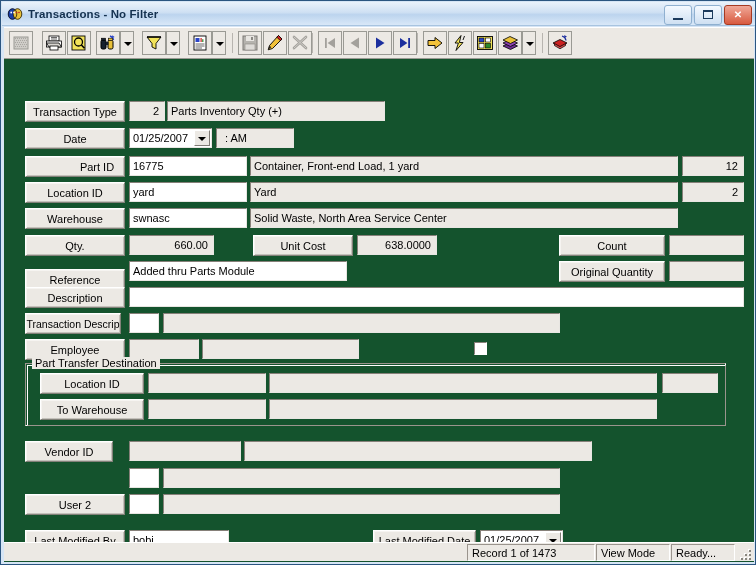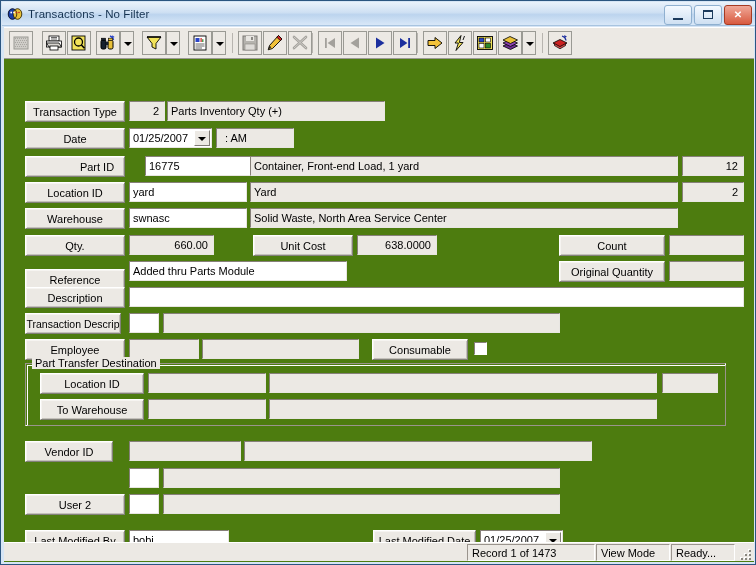--- a/index.html
+++ b/index.html
@@ -36,21 +36,21 @@
   }
   .title-icon {
     width: 16px; height: 16px;
     margin-left: 5px; margin-right: 5px;
     flex: 0 0 auto;
     position: relative;
   }
   .title-text {
     font-size: 11.5px;
     color: #14314f;
-    font-weight: normal;
+    font-weight: bold;
     letter-spacing: 0.1px;
     white-space: nowrap;
   }
   .caption-buttons {
     position: absolute;
     right: 4px; top: 3px;
     display: flex;
     gap: 2px;
   }
   .cap-btn {
@@ -151,21 +151,21 @@
     width: 18px; height: 18px;
     pointer-events: none;
   }
 
   
   .form {
     position: absolute;
     left: 0; top: 31px;
     width: 750px;
     height: 503px;
-    background: #4d7c0f;
+    background: #14532d;
   }
 
   .lbl-btn {
     position: absolute;
     height: 21px;
     background: #ece9e4;
     border: 1px solid;
     border-color: #ffffff #828179 #828179 #ffffff;
     box-shadow: inset 1px 1px 0 #f6f4f1, inset -1px -1px 0 #c4c1bb;
     box-sizing: border-box;
@@ -529,21 +529,21 @@
       <div class="fld" style="left:163px; top:42px; width:218px;">Parts Inventory Qty (+)</div>
 
       <div class="lbl-btn" style="left:21px; top:69px; width:100px;">Date</div>
       <div class="combo" style="left:125px; top:69px; width:83px;">
         <span>01/25/2007</span>
         <span class="combo-arrow"></span>
       </div>
       <div class="fld" style="left:212px; top:69px; width:78px; padding-left:8px;">:   AM</div>
 
       <div class="lbl-btn" style="left:21px; top:97px; width:100px;padding-left:44px;">Part ID</div>
-      <div class="fld white" style="left:141px; top:97px; width:118px;">16775</div>
+      <div class="fld white" style="left:125px; top:97px; width:118px;">16775</div>
       <div class="fld" style="left:246px; top:97px; width:428px;">Container, Front-end Load, 1 yard</div>
       <div class="fld num" style="left:678px; top:97px; width:62px;">12</div>
 
       <div class="lbl-btn" style="left:21px; top:123px; width:100px;">Location ID</div>
       <div class="fld white" style="left:125px; top:123px; width:118px;">yard</div>
       <div class="fld" style="left:246px; top:123px; width:428px;">Yard</div>
       <div class="fld num" style="left:678px; top:123px; width:62px;">2</div>
 
       <div class="lbl-btn" style="left:21px; top:149px; width:100px;">Warehouse</div>
       <div class="fld white" style="left:125px; top:149px; width:118px;">swnasc</div>
@@ -564,21 +564,20 @@
       <div class="lbl-btn" style="left:21px; top:228px; width:100px;">Description</div>
       <div class="fld white" style="left:125px; top:228px; width:615px;"></div>
 
       <div class="lbl-btn" style="left:21px; top:254px; width:96px; font-size:10.5px;">Transaction Descrip</div>
       <div class="fld white" style="left:125px; top:254px; width:30px;"></div>
       <div class="fld" style="left:159px; top:254px; width:397px;"></div>
 
       <div class="lbl-btn" style="left:21px; top:280px; width:100px;">Employee</div>
       <div class="fld" style="left:125px; top:280px; width:70px;"></div>
       <div class="fld" style="left:198px; top:280px; width:157px;"></div>
-      <div class="lbl-btn" style="left:368px; top:280px; width:96px;">Consumable</div>
       <div class="checkbox" style="left:470px; top:283px;"></div>
 
       <div class="groupbox" style="left:21px; top:304px; width:701px; height:63px;">
         <div class="groupbox-inner"></div>
       </div>
       <div class="group-title" style="left:28px; top:298px;">Part Transfer Destination</div>
 
       <div class="lbl-btn" style="left:36px; top:314px; width:104px;">Location ID</div>
       <div class="fld" style="left:144px; top:314px; width:118px;"></div>
       <div class="fld" style="left:265px; top:314px; width:388px;"></div>

